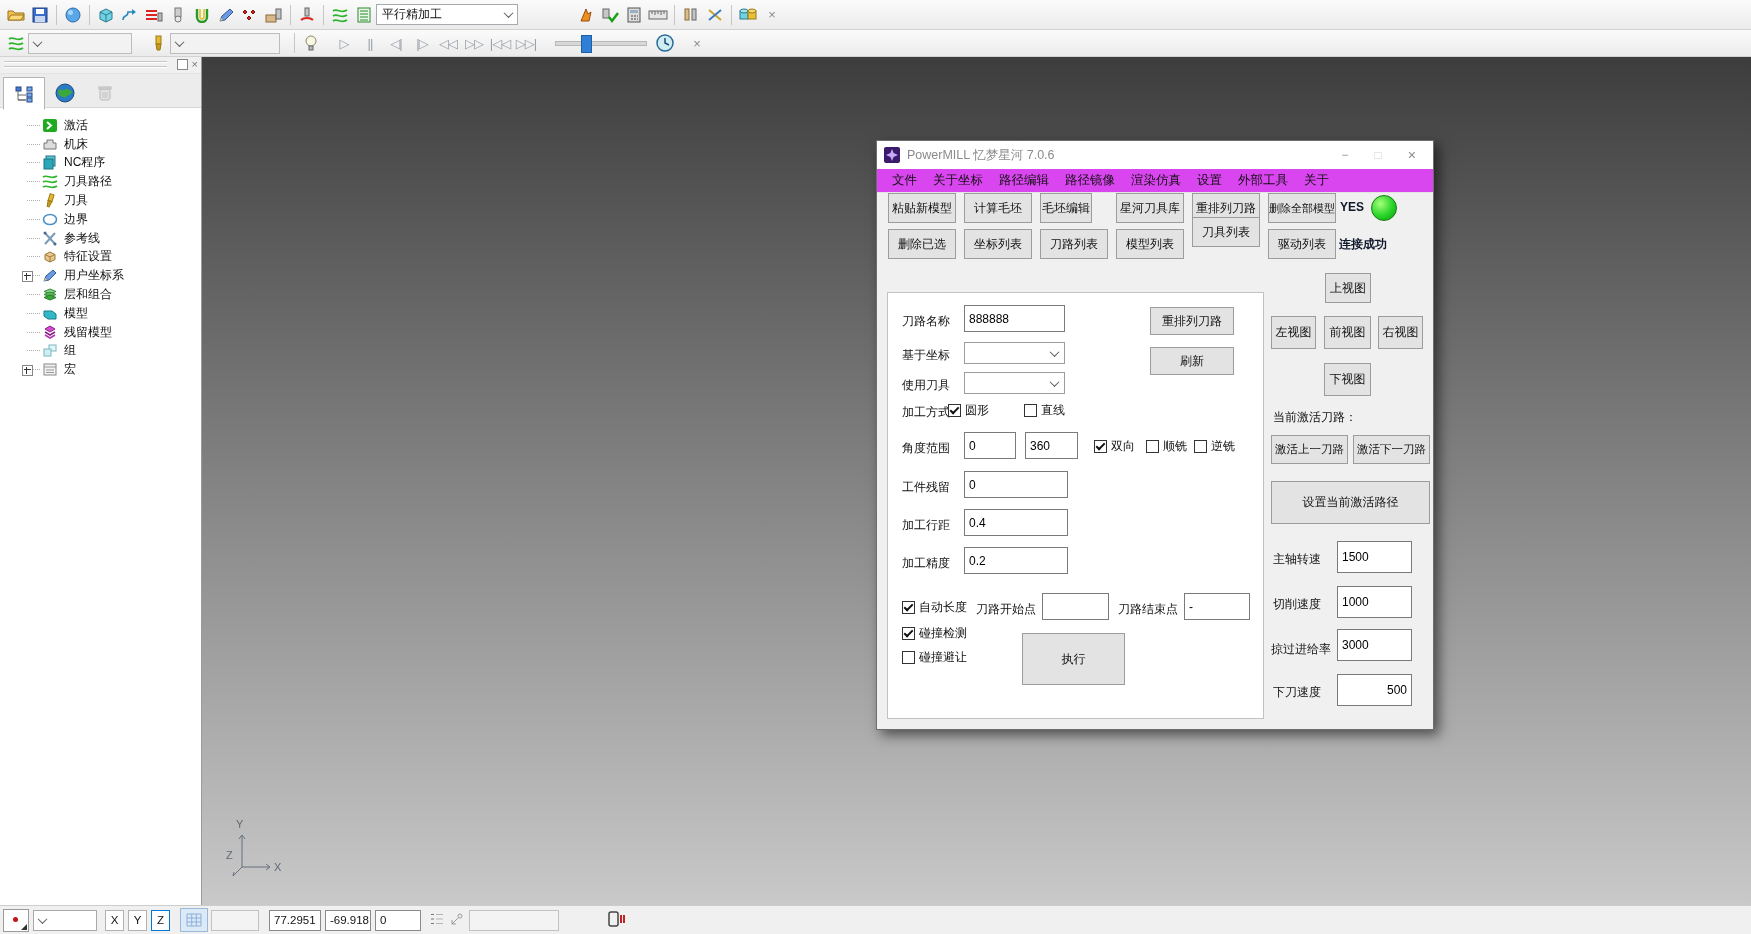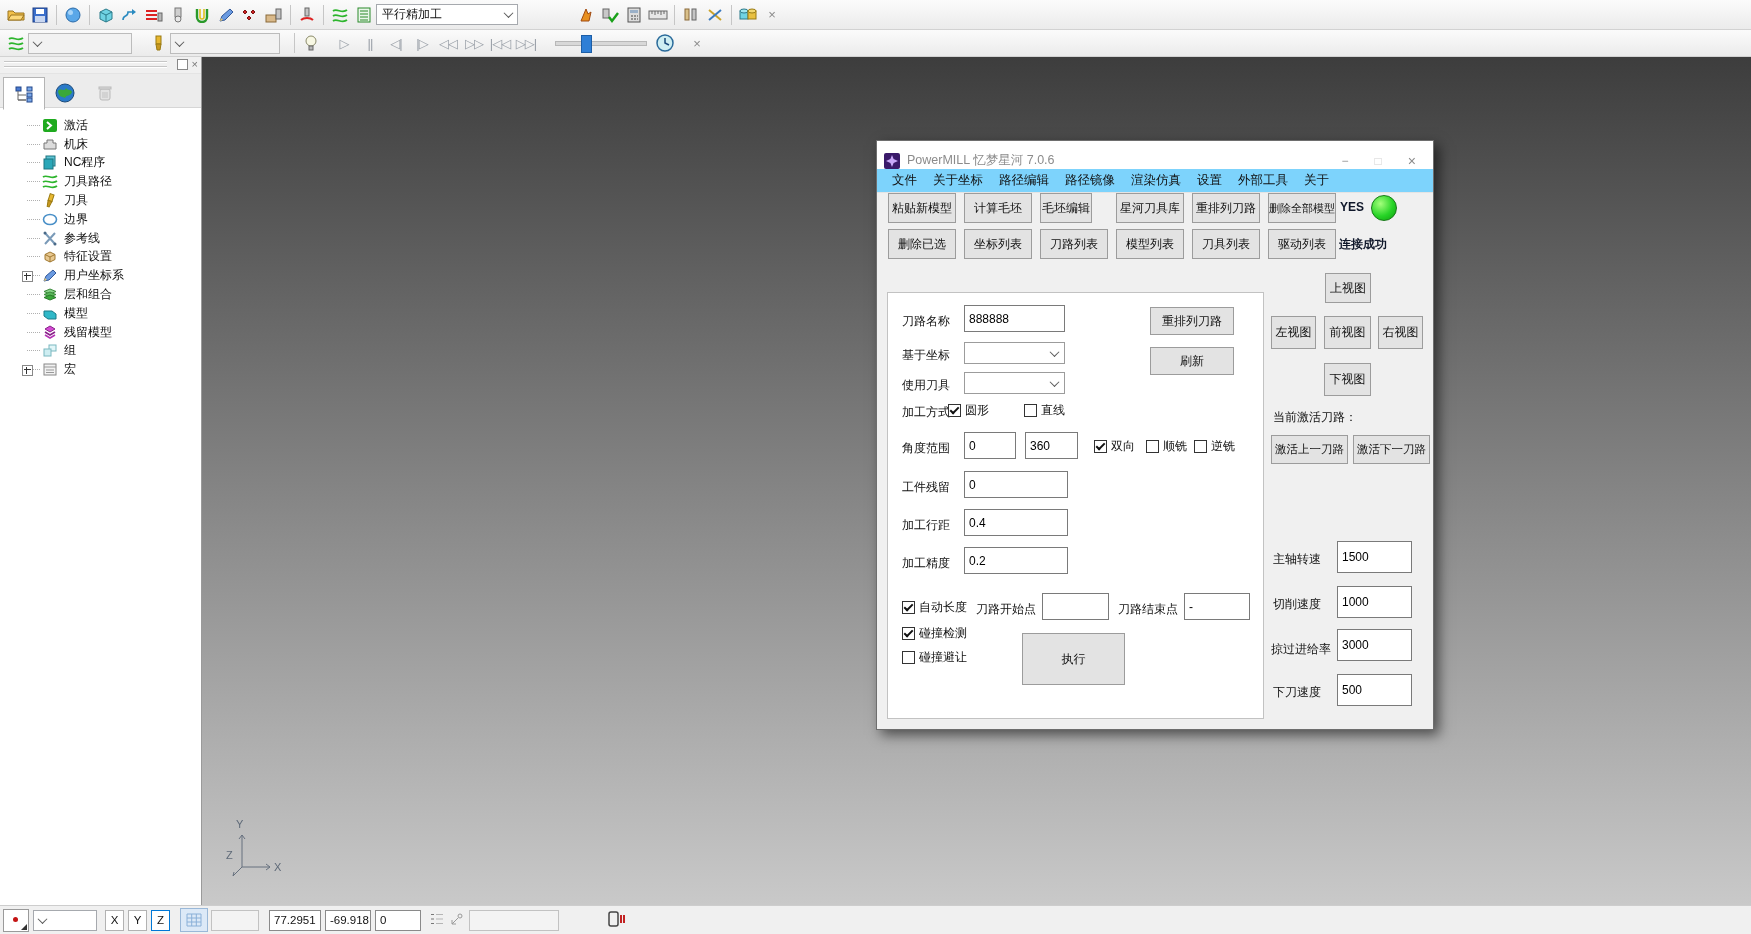--- a/index.html
+++ b/index.html
@@ -40,26 +40,26 @@
   .expander::before{content:"";position:absolute;left:1px;right:1px;top:3px;border-top:1px solid #333}
   .expander::after{content:"";position:absolute;top:1px;bottom:1px;left:3px;border-left:1px solid #333}
 
   
   .viewport{position:absolute;left:202px;top:57px;right:0;bottom:29px;background:linear-gradient(180deg,#3d3d3d 0%,#8a8a8a 55%,#c9c9c9 100%)}
   .axis{position:absolute;left:24px;bottom:26px;width:60px;height:58px}
   .axis span{position:absolute;color:#5f6a78;font-size:11px}
 
   
   .dialog{position:absolute;left:876px;top:140px;width:558px;height:590px;background:#f0f0f0;border:1px solid #6e6e6e;box-shadow:5px 5px 12px rgba(0,0,0,.55);box-sizing:border-box;z-index:10}
-  .dtitle{height:28px;background:#fff;display:flex;align-items:flex-end;padding:0 7px;gap:7px}
+  .dtitle{height:28px;background:#fff;display:flex;align-items:center;padding:0 7px;gap:7px}
   .dtitle .t{color:#8b8b8b;font-size:12.5px}
   .wctl{margin-left:auto;display:flex;align-items:center;gap:26px;padding-right:10px;color:#9a9a9a;font-size:12px}
   .wctl .max{color:#d2d2d2}
   .wctl .cls{color:#8a8a8a;font-size:14px}
-  .dmenu{height:23px;display:flex;align-items:center;gap:16px;padding:0 15px;background:#7dd3fc;border-bottom:1px solid #e4e4e4;font-size:12.5px}
+  .dmenu{height:23px;display:flex;align-items:center;gap:16px;padding:0 15px;background:#d946ef;border-bottom:1px solid #e4e4e4;font-size:12.5px}
   .dmenu span{white-space:nowrap}
   .btn{position:absolute;background:#e3e3e3;border:1px solid #9c9c9c;display:flex;align-items:center;justify-content:center;font-size:12px;box-sizing:border-box;white-space:nowrap;color:#111}
   .magenta{position:absolute;color:#0f172a;font-weight:bold;font-size:12px;white-space:nowrap}
   .led{position:absolute;width:24px;height:24px;border-radius:50%;background:radial-gradient(circle at 35% 32%,#a4ff7c,#27d427 55%,#0e9c0e);border:1px solid #157a15}
   .tabs{position:absolute;left:10px;top:129px;display:flex;align-items:flex-end;z-index:3}
   .tab{height:21px;padding:0 8px;display:flex;align-items:center;background:#f0f0f0;border:1px solid #b6b6b6;border-bottom:none;margin-right:2px}
   .tab.active{background:#fff;height:24px}
   .tabpanel{position:absolute;left:10px;top:151px;width:377px;height:427px;background:#fff;border:1px solid #c2c2c2;box-sizing:border-box}
   .flabel{position:absolute;white-space:nowrap}
   .tin{position:absolute;border:1px solid #7a7a7a;background:#fff;font-size:12px;padding:1px 4px;box-sizing:border-box;font-family:inherit;outline:none}
@@ -497,21 +497,21 @@
     <div class="btn" style="left:239px;top:52px;width:68px;height:30px">星河刀具库</div>
     <div class="btn" style="left:315px;top:52px;width:68px;height:30px">重排列刀路</div>
     <div class="btn" style="left:391px;top:52px;width:68px;height:30px;font-size:11px">删除全部模型</div>
     <span class="magenta" style="left:463px;top:59px">YES</span>
     <span class="led" style="left:494px;top:54px"></span>
 
     <div class="btn" style="left:11px;top:88px;width:68px;height:30px">删除已选</div>
     <div class="btn" style="left:87px;top:88px;width:68px;height:30px">坐标列表</div>
     <div class="btn" style="left:163px;top:88px;width:68px;height:30px">刀路列表</div>
     <div class="btn" style="left:239px;top:88px;width:68px;height:30px">模型列表</div>
-    <div class="btn" style="left:315px;top:88px;width:68px;height:30px">刀具列表</div>
+    <div class="btn" style="left:315px;top:76px;width:68px;height:30px">刀具列表</div>
     <div class="btn" style="left:391px;top:88px;width:68px;height:30px">驱动列表</div>
     <span class="magenta" style="left:462px;top:95px">连接成功</span>
 
 
     <div class="tabpanel">
       <span class="flabel" style="left:14px;top:20px">刀路名称</span>
       <input class="tin" style="left: 76px; top: 12px; width: 101px; height: 27px;" value="888888">
       <div class="btn" style="left:262px;top:14px;width:84px;height:28px">重排列刀路</div>
 
       <span class="flabel" style="left:14px;top:54px">基于坐标</span>
@@ -583,29 +583,30 @@
 
     <div class="btn" style="left:448px;top:132px;width:46px;height:30px">上视图</div>
     <div class="btn" style="left:394px;top:175px;width:45px;height:33px">左视图</div>
     <div class="btn" style="left:447px;top:175px;width:47px;height:33px">前视图</div>
     <div class="btn" style="left:501px;top:175px;width:45px;height:33px">右视图</div>
     <div class="btn" style="left:447px;top:222px;width:47px;height:33px">下视图</div>
 
     <span class="rlabel" style="left:396px;top:268px">当前激活刀路：</span>
     <div class="btn" style="left:394px;top:294px;width:77px;height:29px;font-size:11.5px">激活上一刀路</div>
     <div class="btn" style="left:476px;top:294px;width:77px;height:29px;font-size:11.5px">激活下一刀路</div>
+    <div class="btn" style="left:394px;top:340px;width:159px;height:43px">设置当前激活路径</div>
 
     <span class="rlabel" style="left:396px;top:410px">主轴转速</span>
     <input class="tin" style="left: 460px; top: 400px; width: 75px; height: 32px;" value="1500">
     <span class="rlabel" style="left:396px;top:455px">切削速度</span>
     <input class="tin" style="left: 460px; top: 445px; width: 75px; height: 32px;" value="1000">
     <span class="rlabel" style="left:394px;top:500px">掠过进给率</span>
     <input class="tin" style="left: 460px; top: 488px; width: 75px; height: 32px;" value="3000">
     <span class="rlabel" style="left:396px;top:543px">下刀速度</span>
-    <input class="tin" style="left: 460px; top: 533px; width: 75px; height: 32px;" value="500">
+    <input class="tin" style="left: 460px; top: 533px; width: 75px; height: 32px; text-align: right;" value="500">
   </div>
 
   <div class="statusbar">
     <span class="sbox"></span>
     <div class="combo scombo">
         <span class="chev"></span>
       </div>
     <span class="sbtn" style="margin-left:8px">X</span>
     <span class="sbtn" style="margin-left:4px">Y</span>
     <span class="sbtn zsel" style="margin-left:4px">Z</span>

